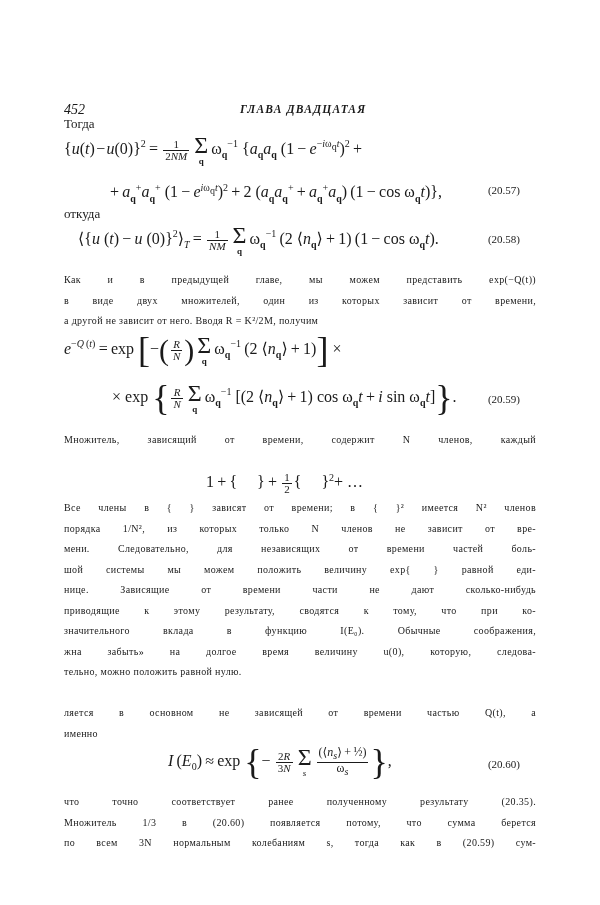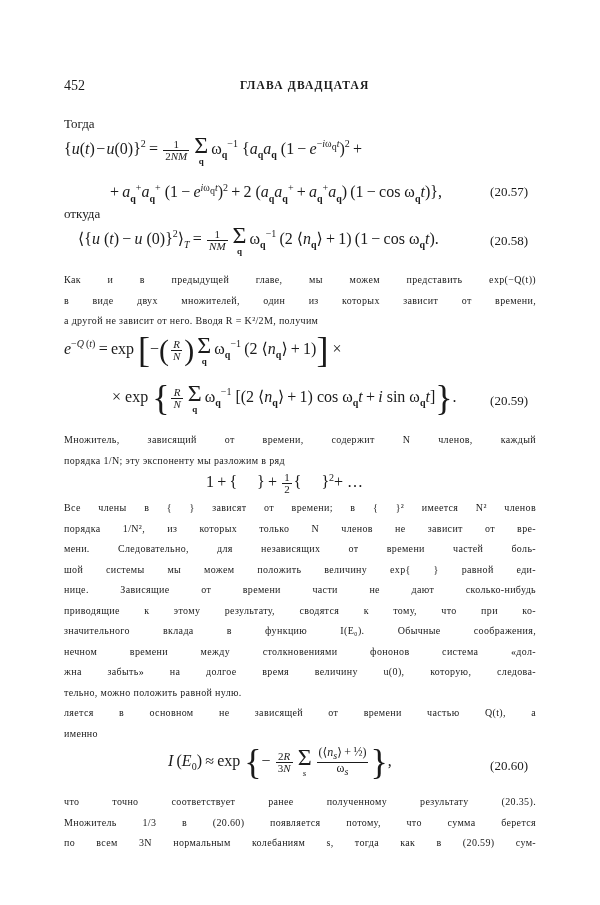--- a/index.html
+++ b/index.html
@@ -1,30 +1,30 @@
 <!DOCTYPE html>
 <html><head>
 <meta charset="utf-8">
 <style>
   html, body { margin: 0; padding: 0; }
   body {
     width: 600px; height: 905px; background: #ffffff; position: relative; overflow: hidden;
     font-family: "Liberation Serif", "DejaVu Serif", serif; color: #1a1a1a;
   }
   .abs { position: absolute; }
-  .running-head { left: 64px; top: 78px; width: 472px; height: 18px; font-size: 14px; }
+  .running-head { left: 64px; top: 102px; width: 472px; height: 18px; font-size: 14px; font-style: italic; }
   .page-num { position: absolute; left: 0; top: 0; font-family: "Liberation Serif", serif; }
   .chapter { position: absolute; left: 176px; top: 1px; font-size: 11.5px; letter-spacing: 1.2px; font-weight: bold; }
   .line { position: absolute; left: 64px; font-size: 13px; white-space: nowrap; }
   .para { position: absolute; left: 64px; width: 472px; font-size: 10px; line-height: 20.5px; text-align: justify; letter-spacing: 0.35px; }
   .para .ln { display: block; text-align-last: justify; white-space: nowrap; }
   .para .ln.last { text-align-last: left; }
   .indent { padding-left: 24px; }
   .eq { position: absolute; font-size: 16px; white-space: nowrap; }
-  .eqnum { position: absolute; right: 72px; font-size: 13px; }
+  .eqnum { position: absolute; right: 80px; font-size: 11px; }
   i, .it { font-style: italic; }
   b.bq { font-weight: bold; }
   .frac { display: inline-block; vertical-align: middle; text-align: center; font-size: 11px; line-height: 11px; margin: 0 2px; }
   .frac .num { display: block; border-bottom: 1px solid #1a1a1a; padding: 0 2px; }
   .frac .den { display: block; padding: 0 2px; }
   .sum { display: inline-block; vertical-align: middle; text-align: center; line-height: 14px; margin: 0 3px; }
   .sum .sig { display: block; font-size: 24px; line-height: 22px; }
   .sum .sub { display: block; font-size: 9px; font-weight: bold; line-height: 10px; }
   .sum .sub.it { font-weight: normal; }
   sup, sub { font-size: 10px; }
@@ -65,36 +65,34 @@
 <div class="eq" style="left:64px; top:334px;">
   <i>e</i><sup>−<i>Q</i> (<i>t</i>)</sup> = exp&nbsp;<span class="bigger">[</span>−<span class="big">(</span><span class="frac"><span class="num"><i>R</i></span><span class="den"><i>N</i></span></span><span class="big">)</span><span class="sum"><span class="sig">Σ</span><span class="sub">q</span></span>ω<sub><b class="bq">q</b></sub><sup>−1</sup> (2&nbsp;⟨<i>n</i><sub><b class="bq">q</b></sub>⟩ + 1)<span class="bigger">]</span>&nbsp;×
 </div>
 <div class="eq" style="left:112px; top:382px;">
   ×&nbsp;exp&nbsp;<span class="bigger">{</span><span class="frac"><span class="num"><i>R</i></span><span class="den"><i>N</i></span></span><span class="sum"><span class="sig">Σ</span><span class="sub">q</span></span>ω<sub><b class="bq">q</b></sub><sup>−1</sup>&nbsp;[(2&nbsp;⟨<i>n</i><sub><b class="bq">q</b></sub>⟩ + 1)&nbsp;cos&nbsp;ω<sub><b class="bq">q</b></sub><i>t</i> + <i>i</i>&nbsp;sin&nbsp;ω<sub><b class="bq">q</b></sub><i>t</i>]<span class="bigger">}</span>.
 </div>
 <div class="eqnum" style="top:393px;">(20.59)</div>
 
 <div class="para" style="top:430px;">
   <span class="ln">Множитель, зависящий от времени, содержит N членов, каждый</span>
-  <span class="ln last">порядка 1/N; эту экспоненту мы разложим в ряд</span>
 </div>
 
 <div class="eq" style="left:206px; top:472px;">
   1 + { &nbsp;} + <span class="frac"><span class="num">1</span><span class="den">2</span></span>{ &nbsp;}<sup>2</sup>+&nbsp;…
 </div>
 
 <div class="para" style="top:498px;">
   <span class="ln">Все члены в { } зависят от времени; в { }² имеется N² членов</span>
   <span class="ln">порядка 1/N², из которых только N членов не зависит от вре-</span>
   <span class="ln">мени. Следовательно, для независящих от времени частей боль-</span>
   <span class="ln">шой системы мы можем положить величину exp{ } равной еди-</span>
   <span class="ln">нице. Зависящие от времени части не дают сколько-нибудь</span>
   <span class="ln">приводящие к этому результату, сводятся к тому, что при ко-</span>
   <span class="ln">значительного вклада в функцию I(E₀). Обычные соображения,</span>
-  <span class="ln">нечном времени между столкновениями фононов система «дол-</span>
   <span class="ln">жна забыть» на долгое время величину u(0), которую, следова-</span>
   <span class="ln last">тельно, можно положить равной нулю.</span>
 </div>
 
 <div class="para" style="top:703px;">
   <span class="ln">ляется в основном не зависящей от времени частью Q(t), а</span>
   <span class="ln last">именно</span>
 </div>
 
 <div class="eq" style="left:168px; top:746px;">

